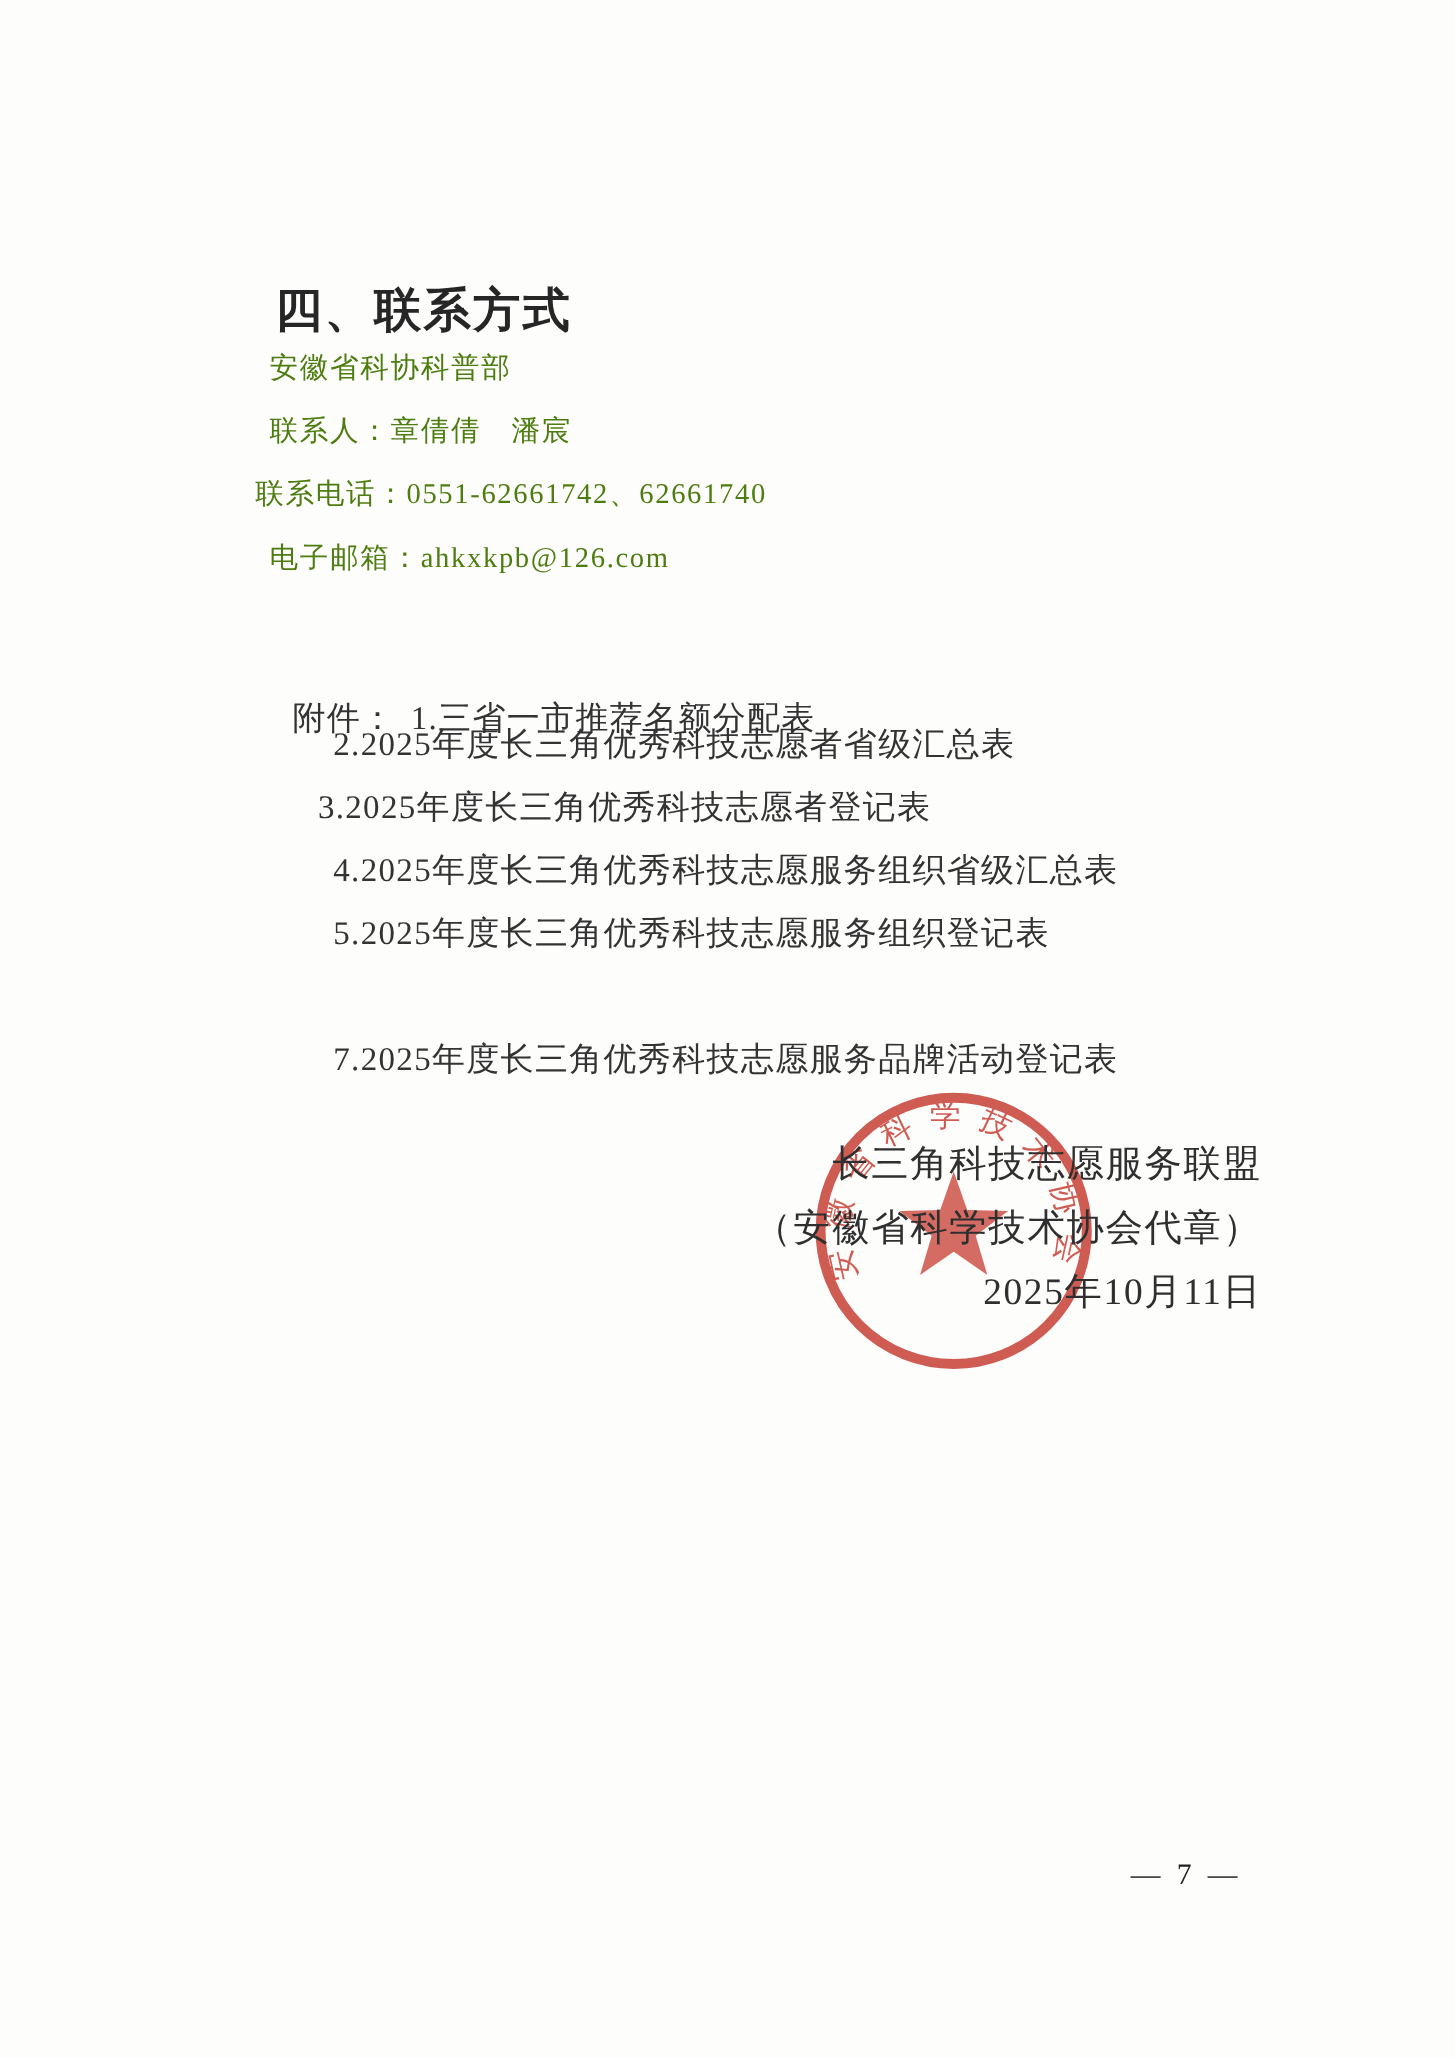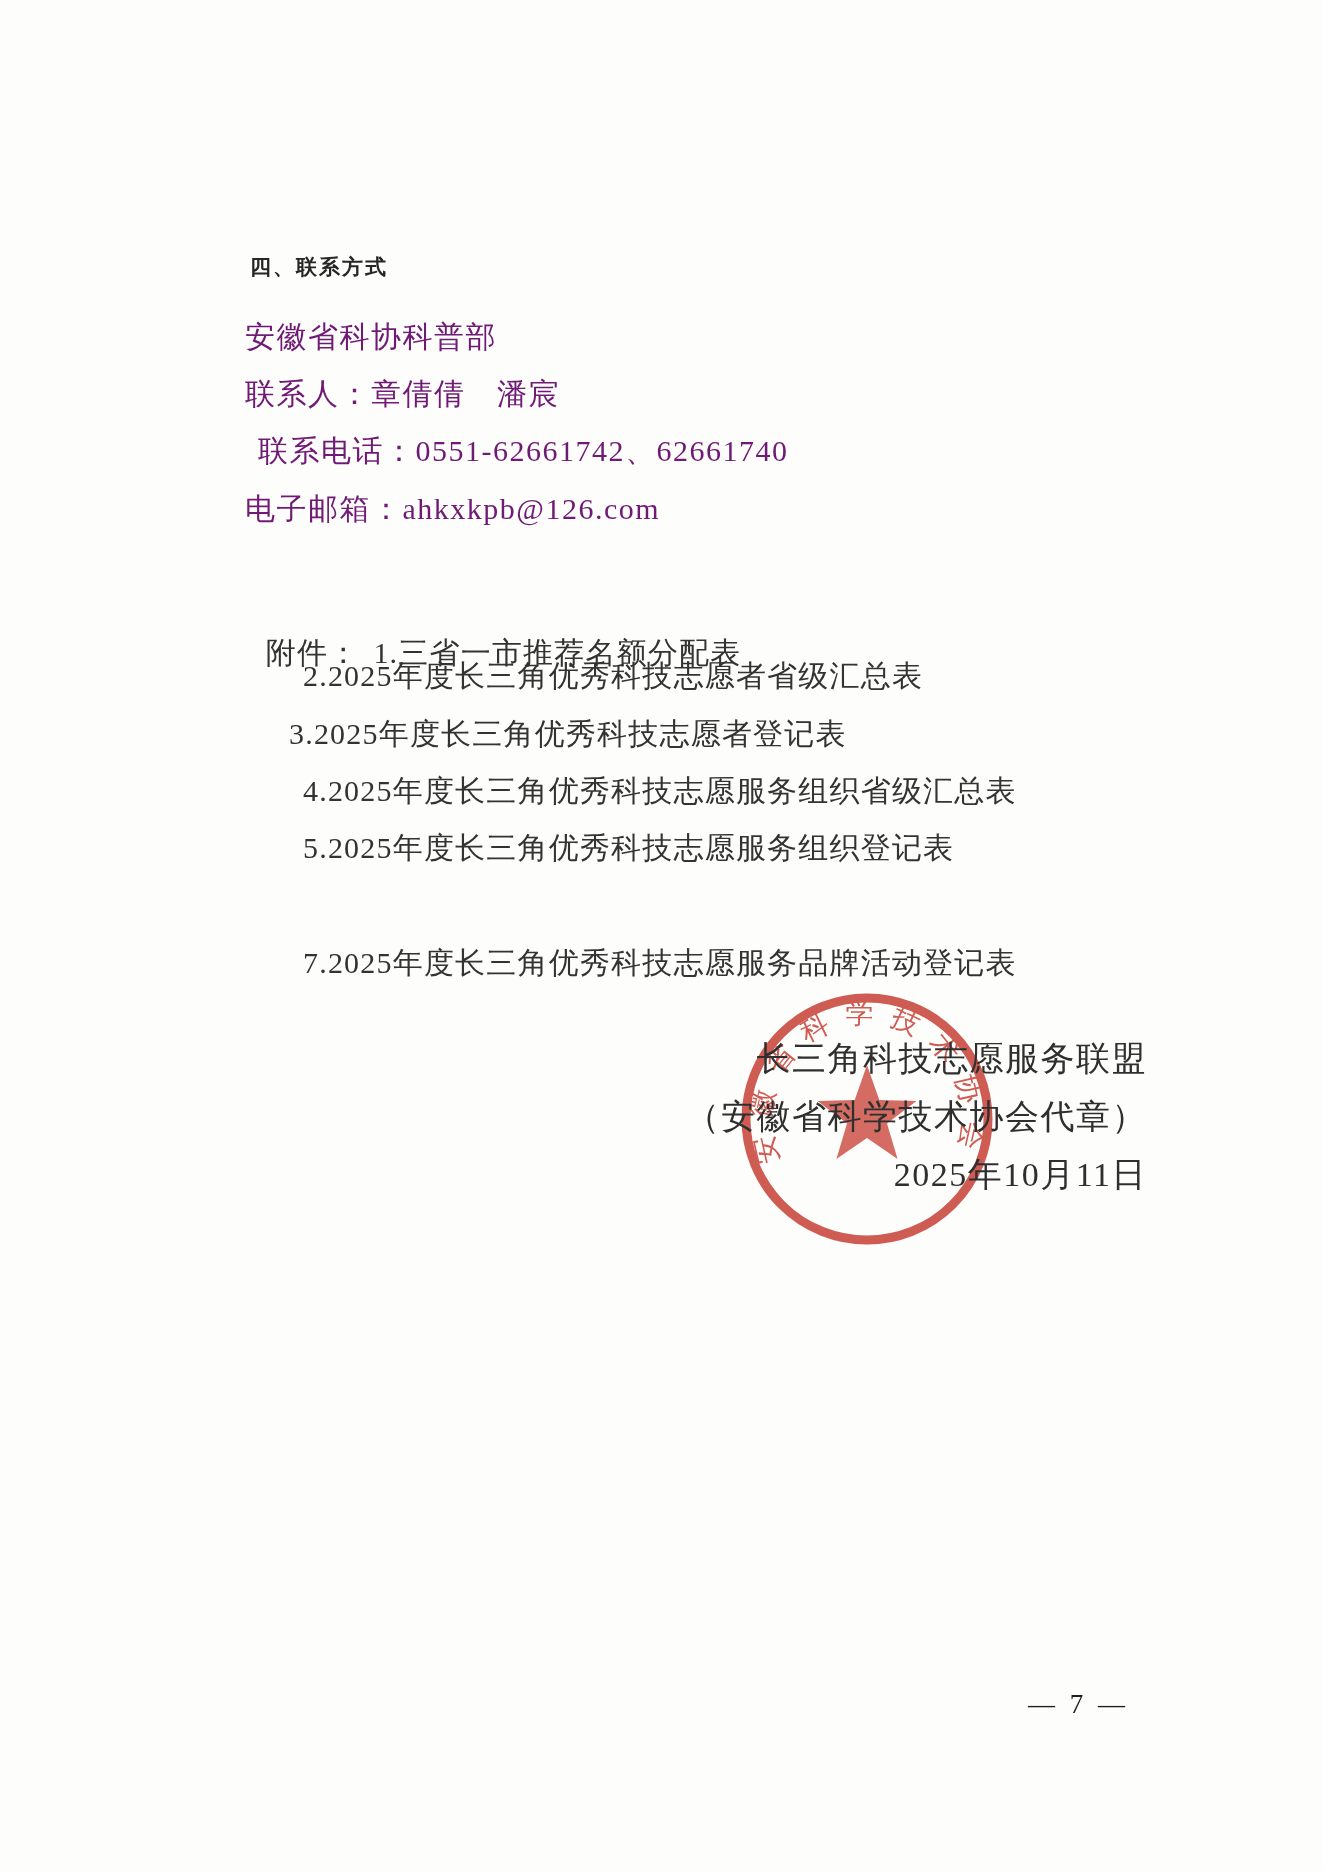--- a/index.html
+++ b/index.html
@@ -10,28 +10,28 @@
     margin: 0 auto;
     background: #fdfdfc;
     font-family: "Liberation Serif", serif;
     color: #303030;
     overflow: hidden;
   }
   .abs { position: absolute; white-space: pre; }
   .section-heading {
     font-family: "Liberation Sans", sans-serif;
     font-weight: bold;
-    font-size: 21px;
+    font-size: 43px;
     letter-spacing: 2px;
     color: #262626;
   }
   .body-line {
-    font-size: 30px;
+    font-size: 26px;
     letter-spacing: 1.5px;
-    color: #701a75;
+    color: #4d7c0f;
   }
   .attach-line {
     font-size: 30px;
     letter-spacing: 1.2px;
     color: #333333;
   }
   .attach-label { margin-right: 14px; }
   .signature-block {
     position: absolute;
     left: 537px;
@@ -64,21 +64,21 @@
 <body>
 
 <div class="page">
 
   <div class="abs section-heading" style="left:250px; top:253px;">四、联系方式</div>
 
   <div class="abs body-line" style="left:245px; top:317px;">安徽省科协科普部</div>
 
   <div class="abs body-line" style="left:245px; top:374px;">联系人：章倩倩　潘宸</div>
 
-  <div class="abs body-line" style="left:258px; top:431px;text-align:center;">联系电话：0551-62661742、62661740</div>
+  <div class="abs body-line" style="left:232px; top:431px;text-align:center;">联系电话：0551-62661742、62661740</div>
 
   <div class="abs body-line" style="left:245px; top:489px;">电子邮箱：ahkxkpb@126.com</div>
 
   <div class="abs attach-line" style="left:231px; top:599px;">
     <span class="attach-label">附件：</span><span>1.三省一市推荐名额分配表</span>
   </div>
 
   <div class="abs attach-line" style="left:303px; top:656px;">2.2025年度长三角优秀科技志愿者省级汇总表</div>
 
   <div class="abs attach-line" style="left:289px; top:714px;">3.2025年度长三角优秀科技志愿者登记表</div>

